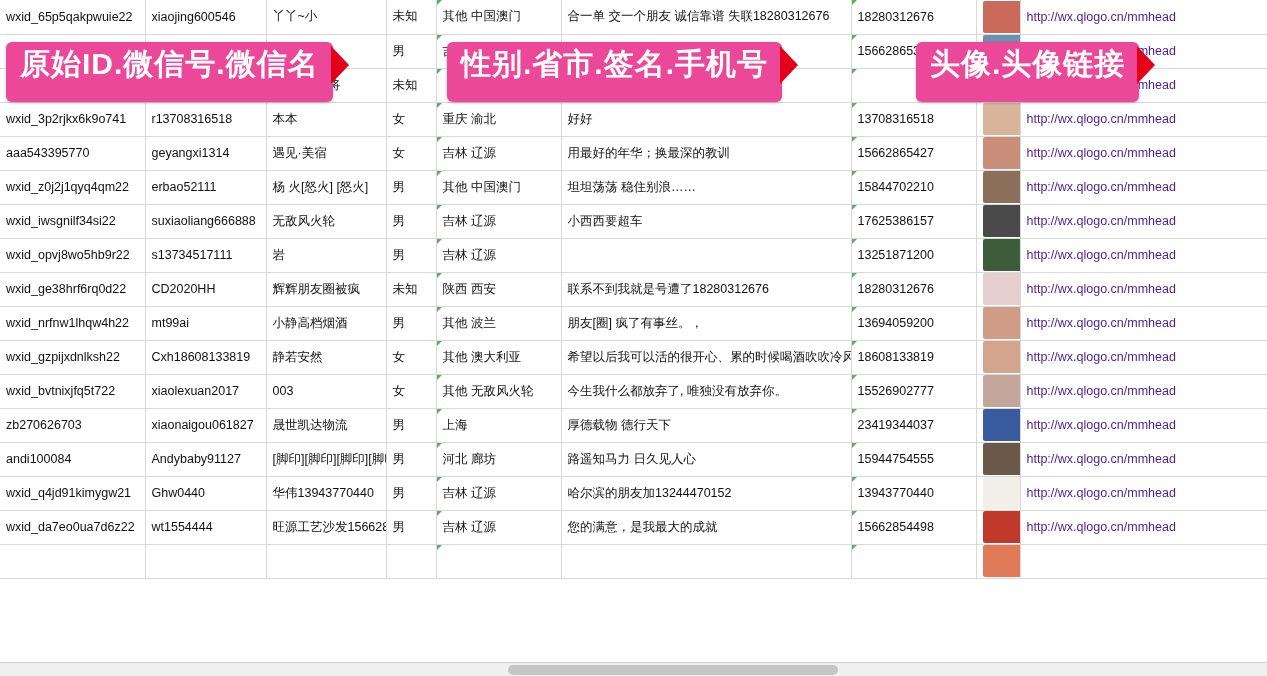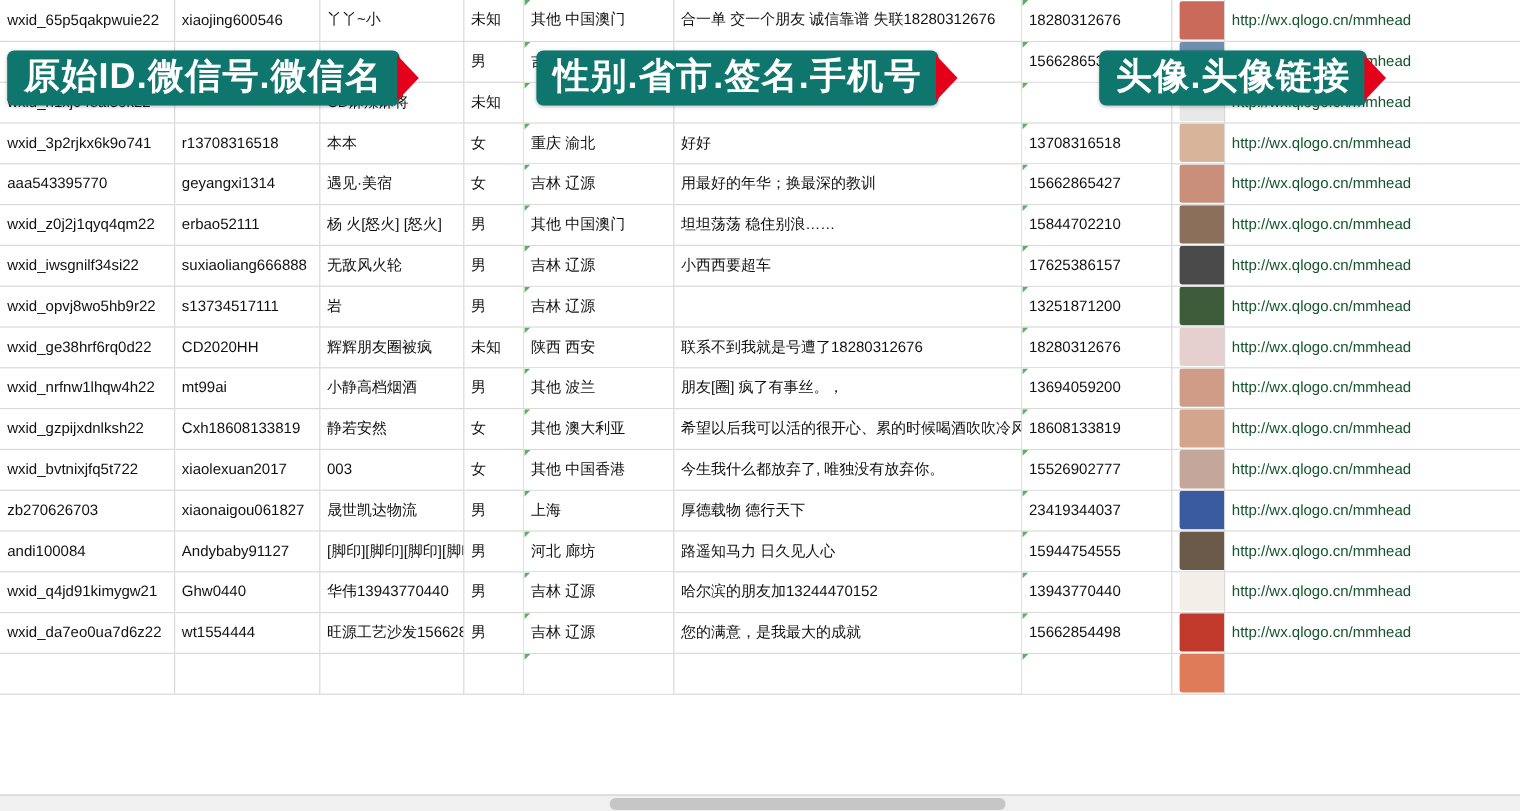--- a/index.html
+++ b/index.html
@@ -55,48 +55,48 @@
     background: #fff;
   }
   .avatar {
     width: 42px;
     height: 32px;
     display: inline-block;
     vertical-align: middle;
     border-radius: 2px;
   }
   td.url-cell {
-    color: #14532d;
+    color: #4c1d95;
     font-size: 12.5px;
   }
   td.sex-cell, td.phone-cell { }
 
   
   .mark {
     position: relative;
   }
   .mark::before {
     content: "";
     position: absolute;
     left: 0; top: 0;
     border-left: 5px solid #3fa14a;
     border-bottom: 5px solid transparent;
     opacity: .85;
   }
 
   
   .callout {
     position: absolute;
-    background: #0f766e;
+    background: #ec4899;
     color: #fff;
     font-weight: bold;
     font-size: 30px;
     letter-spacing: 1px;
     line-height: 44px;
-    height: 46px;
+    height: 60px;
     padding: 0 14px;
     border-radius: 6px;
     white-space: nowrap;
     box-shadow: 0 1px 3px rgba(0,0,0,.25);
     z-index: 30;
   }
   .callout::after {
     content: "";
     position: absolute;
     right: -16px;
@@ -267,21 +267,21 @@
           <td>希望以后我可以活的很开心、累的时候喝酒吹吹冷风</td>
           <td class="phone-cell mark">18608133819</td>
           <td class="avatar-cell"><span class="avatar" style="background: rgb(211, 165, 140);"></span></td>
           <td class="url-cell">http://wx.qlogo.cn/mmhead</td>
         </tr>
         <tr>
           <td>wxid_bvtnixjfq5t722</td>
           <td>xiaolexuan2017</td>
           <td>003</td>
           <td class="sex-cell">女</td>
-          <td class="mark">其他 中国香港</td>
+          <td class="mark">其他 无敌风火轮</td>
           <td>今生我什么都放弃了, 唯独没有放弃你。</td>
           <td class="phone-cell mark">15526902777</td>
           <td class="avatar-cell"><span class="avatar" style="background: rgb(196, 167, 154);"></span></td>
           <td class="url-cell">http://wx.qlogo.cn/mmhead</td>
         </tr>
         <tr>
           <td>zb270626703</td>
           <td>xiaonaigou061827</td>
           <td>晟世凯达物流</td>
           <td class="sex-cell">男</td>

